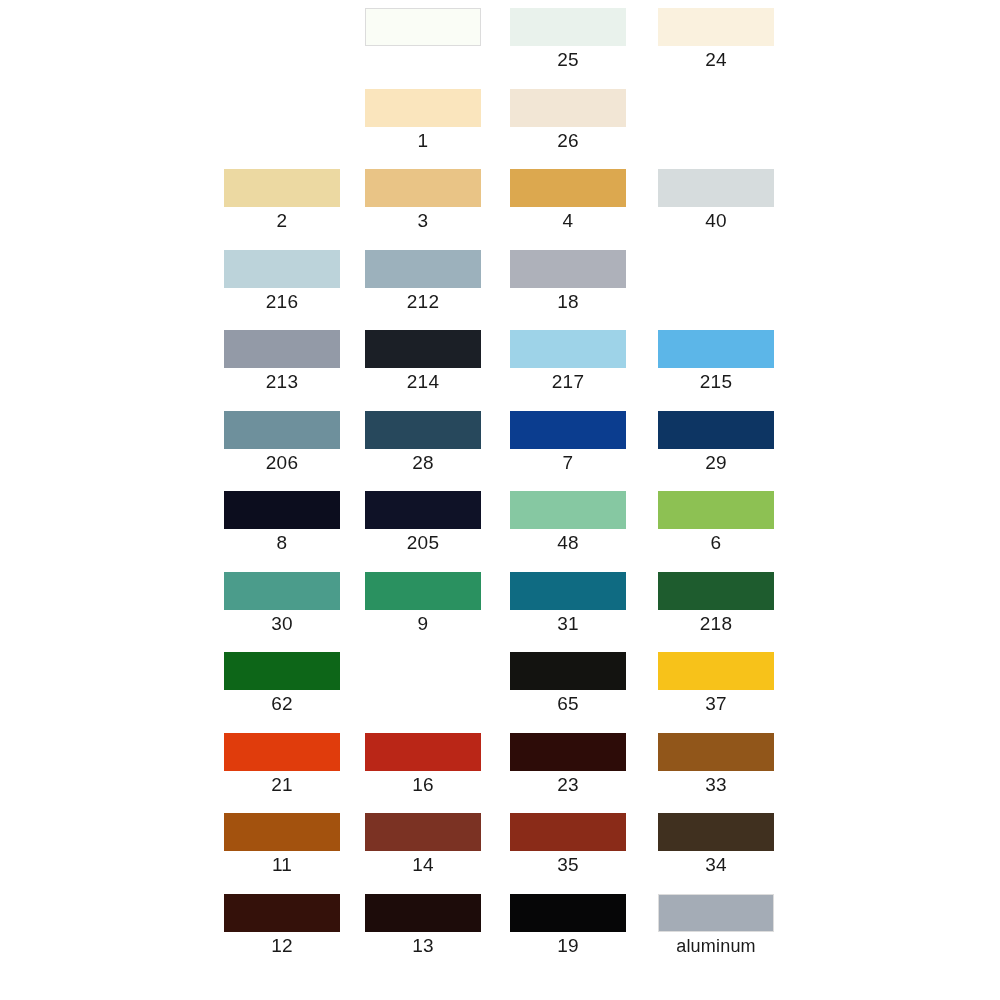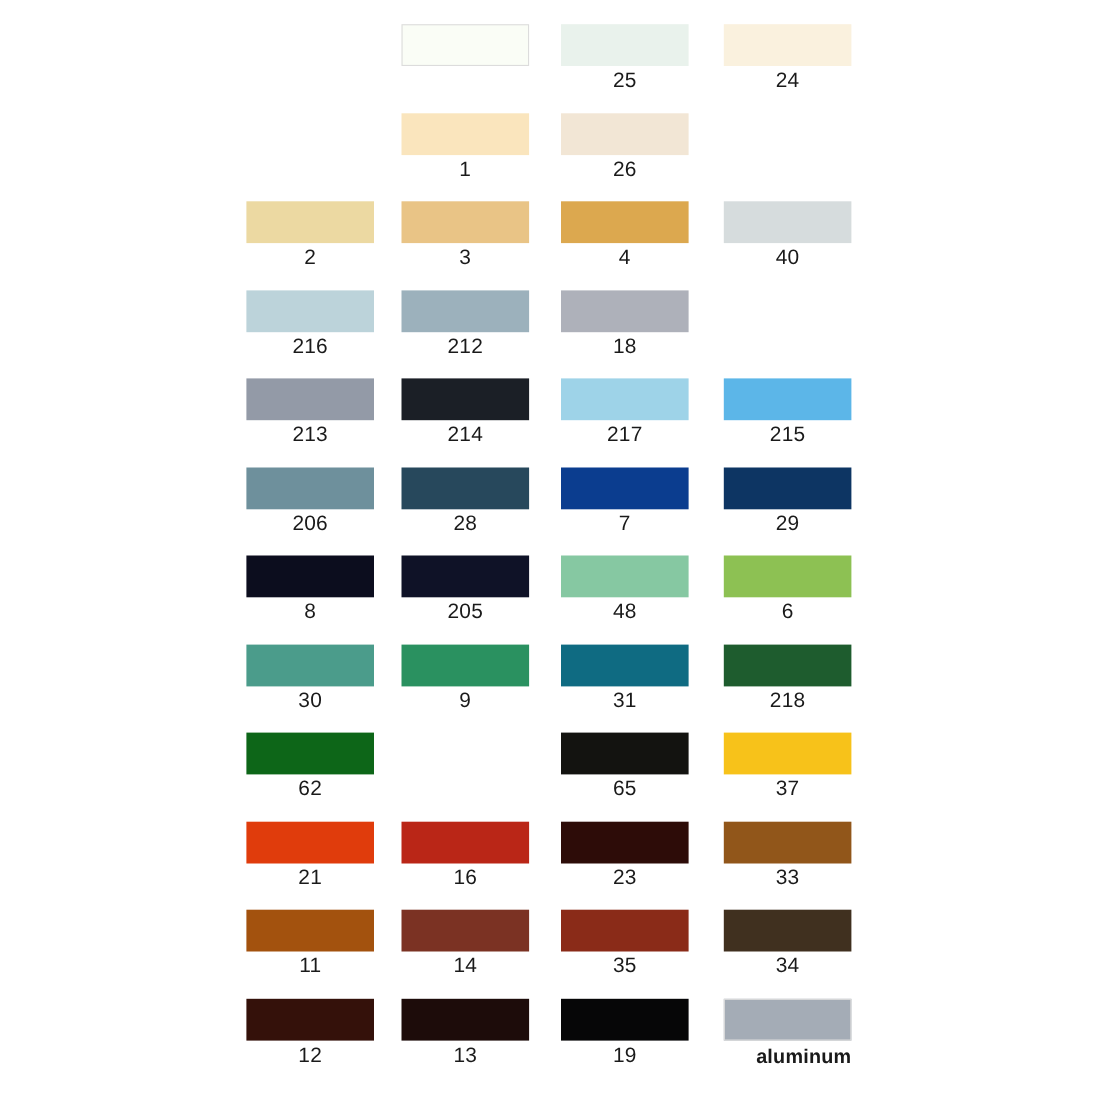--- a/index.html
+++ b/index.html
@@ -20,21 +20,21 @@
     left: 0;
     top: 0;
     width: 1000px;
     height: 1000px;
     background: #ffffff;
   }
 
   .swatch-grid {
     position: absolute;
     left: 224px;
-    top: 22px;
+    top: 8px;
     width: 560px;
     height: 960px;
   }
 
   .swatch-row {
     position: relative;
     height: 80.5px;
     width: 560px;
   }
 
@@ -65,23 +65,22 @@
     text-align: center;
     font-size: 19px;
     color: #1a1a1a;
     line-height: 24px;
     margin-top: 2px;
     letter-spacing: 0.2px;
     font-family: "Liberation Sans", sans-serif;
   }
 
   .swatch-label.bold-label {
-    font-weight: bold;
+    font-weight: normal;
     font-size: 18px;
-    text-align: right;
   }
 </style>
 </head>
 <body>
 
 <div id="chart-root">
   <div class="swatch-grid">
       <div class="swatch-row">
         <div class="swatch-cell col-0 empty"></div>
         <div class="swatch-cell col-1">

